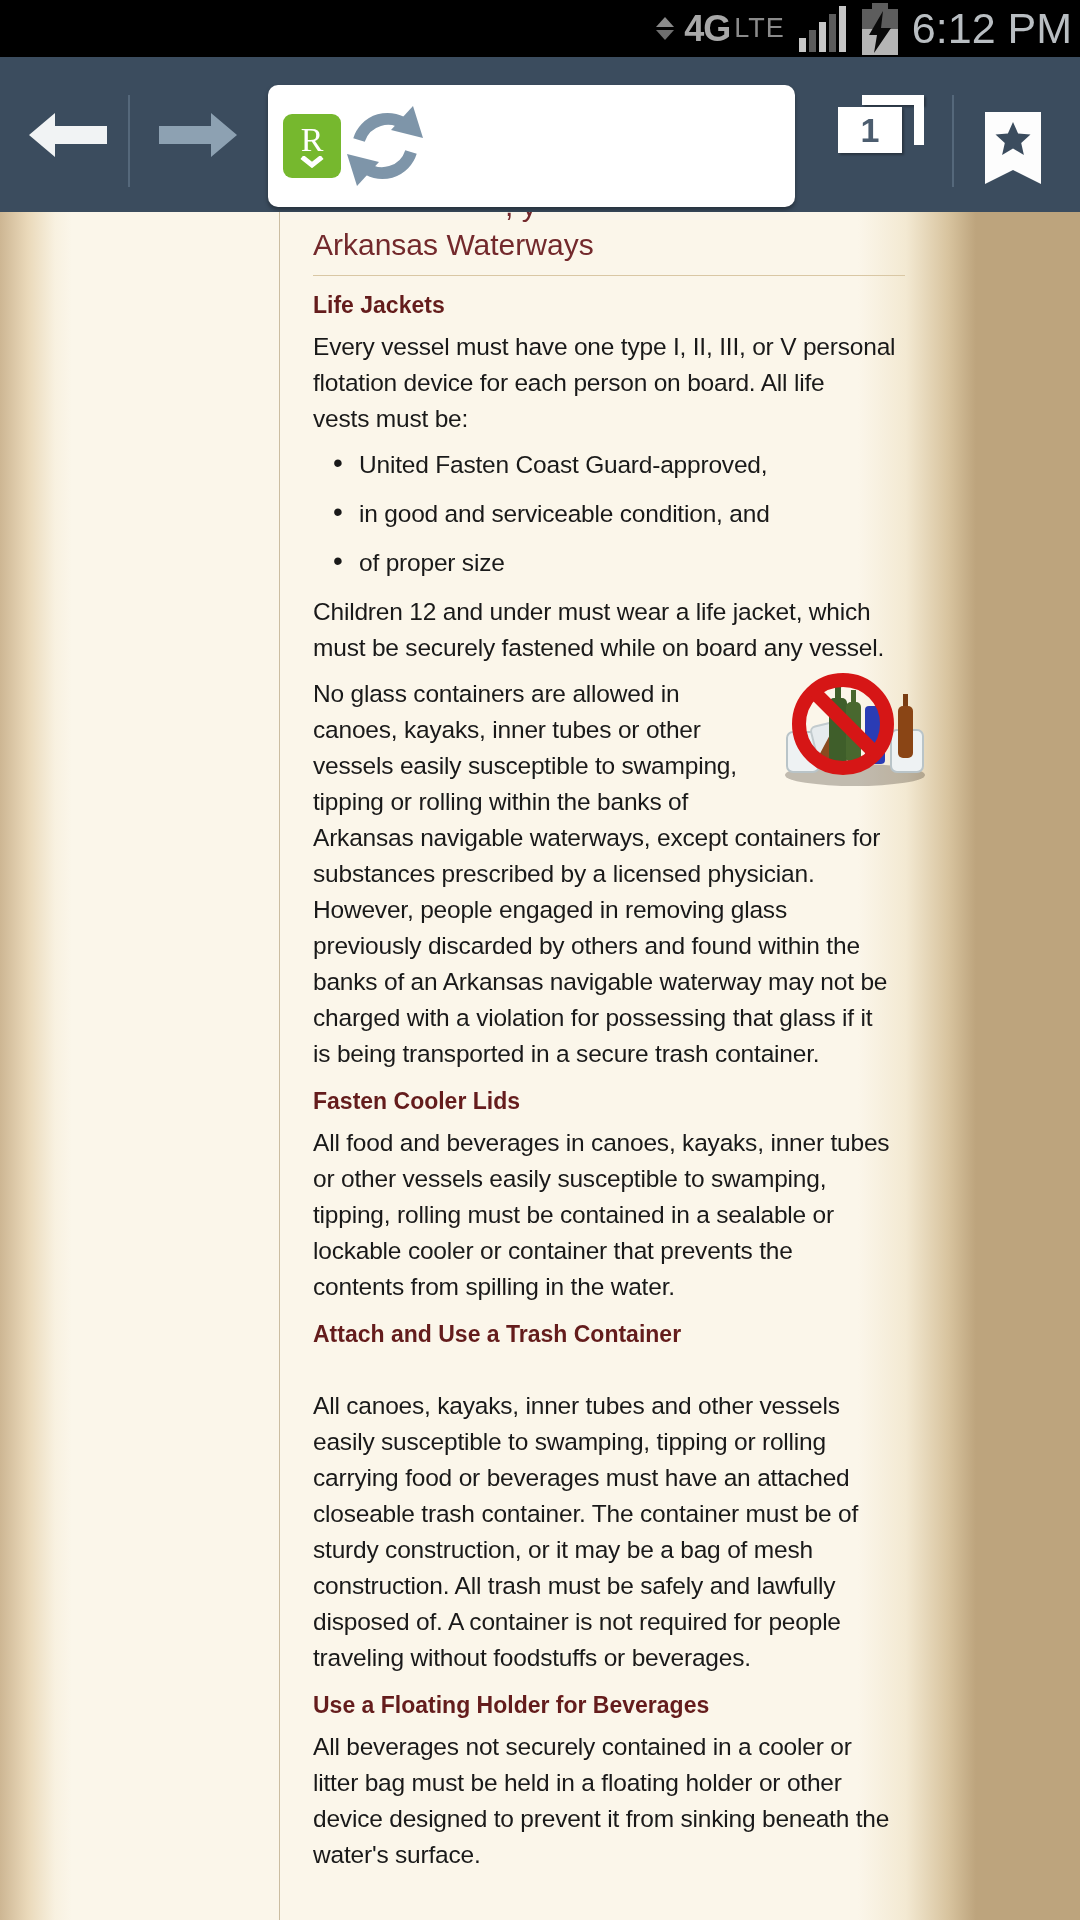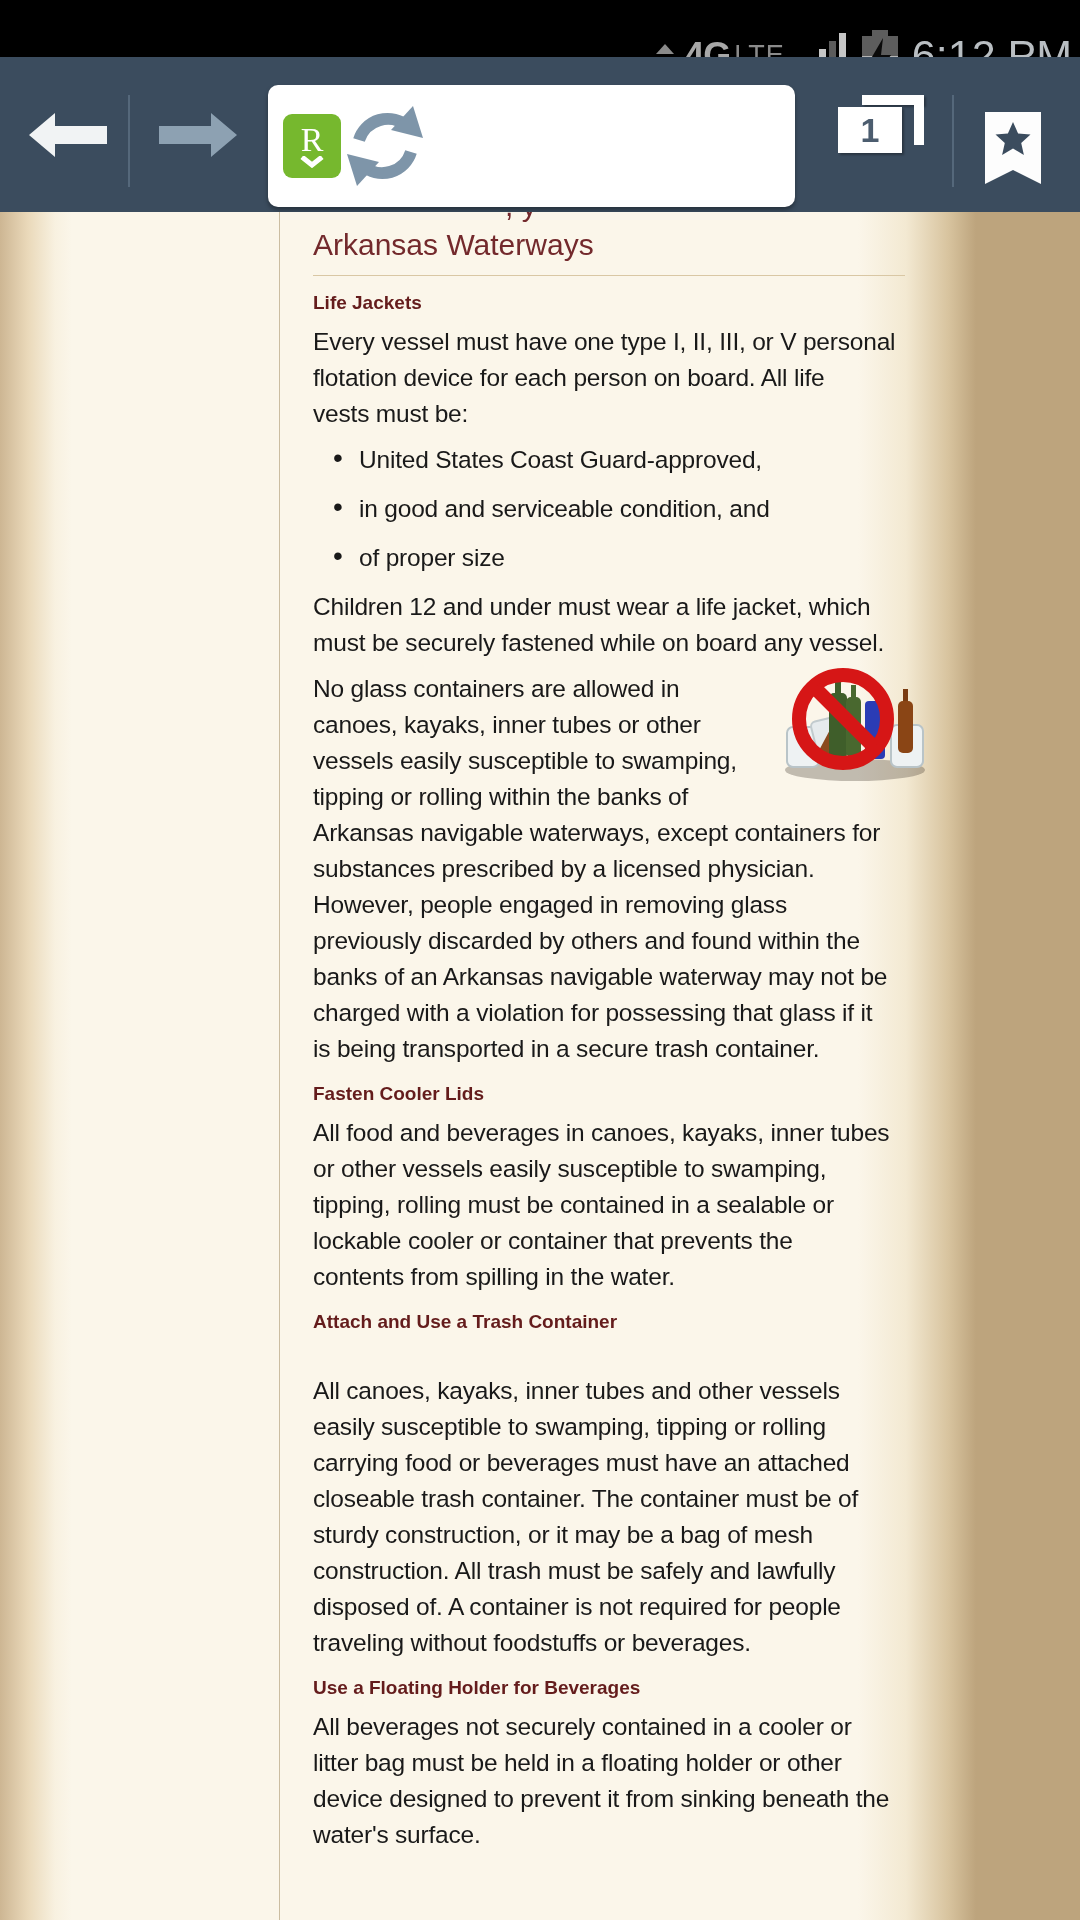--- a/index.html
+++ b/index.html
@@ -1,20 +1,20 @@
 <!DOCTYPE html>
 <html><head>
 <meta charset="utf-8">
 <style>
   html,body{margin:0;padding:0;background:#000;}
   #screen{position:relative;width:1080px;height:1920px;overflow:hidden;
           font-family:"Liberation Sans",sans-serif;-webkit-font-smoothing:antialiased;}
 
   
-  #status-bar{position:absolute;left:0;top:0;width:1080px;height:52px;background:#000;margin-top:27px;}
+  #status-bar{position:absolute;left:0;top:0;width:1080px;height:52px;background:#000;}
   .sb-right{position:absolute;right:8px;top:0;height:57px;display:flex;align-items:center;gap:10px;}
   .updown{display:flex;flex-direction:column;gap:3px;}
   .updown .tri-up{width:0;height:0;border-left:9px solid transparent;border-right:9px solid transparent;border-bottom:10px solid #8a8a8a;}
   .updown .tri-dn{width:0;height:0;border-left:9px solid transparent;border-right:9px solid transparent;border-top:10px solid #6f6f6f;}
   .net-4g{font-size:36px;font-weight:bold;color:#a8a8a8;letter-spacing:-1px;}
   .net-lte{font-size:27px;color:#8b8b8b;letter-spacing:1px;margin-left:-6px;text-align:center;}
   .sigbars{display:flex;align-items:flex-end;gap:3px;height:46px;margin-left:4px;}
   .sigbars i{display:block;width:7px;}
   .battery{position:relative;width:36px;height:52px;margin-left:6px;}
   .battery .cap{position:absolute;left:10px;top:0;width:16px;height:6px;background:#5d5d5d;}
@@ -46,21 +46,21 @@
   
   #page{position:absolute;left:0;top:212px;width:1080px;height:1708px;
         background:linear-gradient(90deg,#cdb693 0px,#ead9ba 28px,#f8f1e0 55px,#fbf6ea 72px,
                    #fbf6ea 858px,#f3e9d2 906px,#d8c49f 948px,#bda47d 976px,#bda47d 1080px);padding-left:44px;}
   #page-rule{position:absolute;left:279px;top:0;width:1px;height:1708px;background:#cbbda1;}
   #clip-frag{position:absolute;left:505px;top:0;height:15px;overflow:hidden;color:#73292c;font-size:30px;}
   #clip-frag span{display:block;margin-top:-23px;}
   #content{position:absolute;left:313px;top:8px;width:618px;color:#191919;}
   .h-page{font-size:30px;color:#73292c;margin:8px 0 0 0;font-weight:normal;}
   #title-rule{width:592px;height:1px;background:#d9c7a4;margin:13px 0 8px 0;}
-  .h-sec{font-size:19px;color:#641c1c;font-weight:bold;margin:16px 0 10px 0;}
+  .h-sec{font-size:23px;color:#641c1c;font-weight:bold;margin:16px 0 10px 0;}
   .para{font-size:24.5px;letter-spacing:-0.2px;line-height:36px;white-space:pre-line;margin:0 0 10px 0;}
   ul.blist{margin:4px 0 10px 0;padding:0 0 0 46px;list-style:none;}
   ul.blist li{position:relative;font-size:24.5px;letter-spacing:-0.2px;line-height:36px;margin-bottom:13px;}
   ul.blist li::before{content:"•";position:absolute;left:-26px;top:-2px;font-size:28px;color:#191919;}
   .gap{height:30px;}
   #noglass{float:right;width:152px;height:116px;margin:-4px 0 6px 16px;}
 </style>
 </head>
 <body>
 
@@ -148,21 +148,21 @@
 
     <div id="content">
       <div class="h-page">Arkansas Waterways</div>
       <div id="title-rule"></div>
 
       <div class="h-sec">Life Jackets</div>
       <div class="para">Every vessel must have one type I, II, III, or V personal
 flotation device for each person on board. All life
 vests must be:</div>
       <ul class="blist">
-        <li>United States Coast Guard-approved,</li>
+        <li>United Fasten Coast Guard-approved,</li>
         <li>in good and serviceable condition, and</li>
         <li>of proper size</li>
       </ul>
       <div class="para">Children 12 and under must wear a life jacket, which
 must be securely fastened while on board any vessel.</div>
 
       <div>
         <svg id="noglass" viewBox="0 0 152 116">
           <ellipse cx="76" cy="103" rx="70" ry="11" fill="rgba(60,50,40,0.30)"></ellipse>
           <rect x="8" y="60" width="32" height="40" rx="6" fill="#eef2f3" stroke="#b9c4c8" stroke-width="2"></rect>

